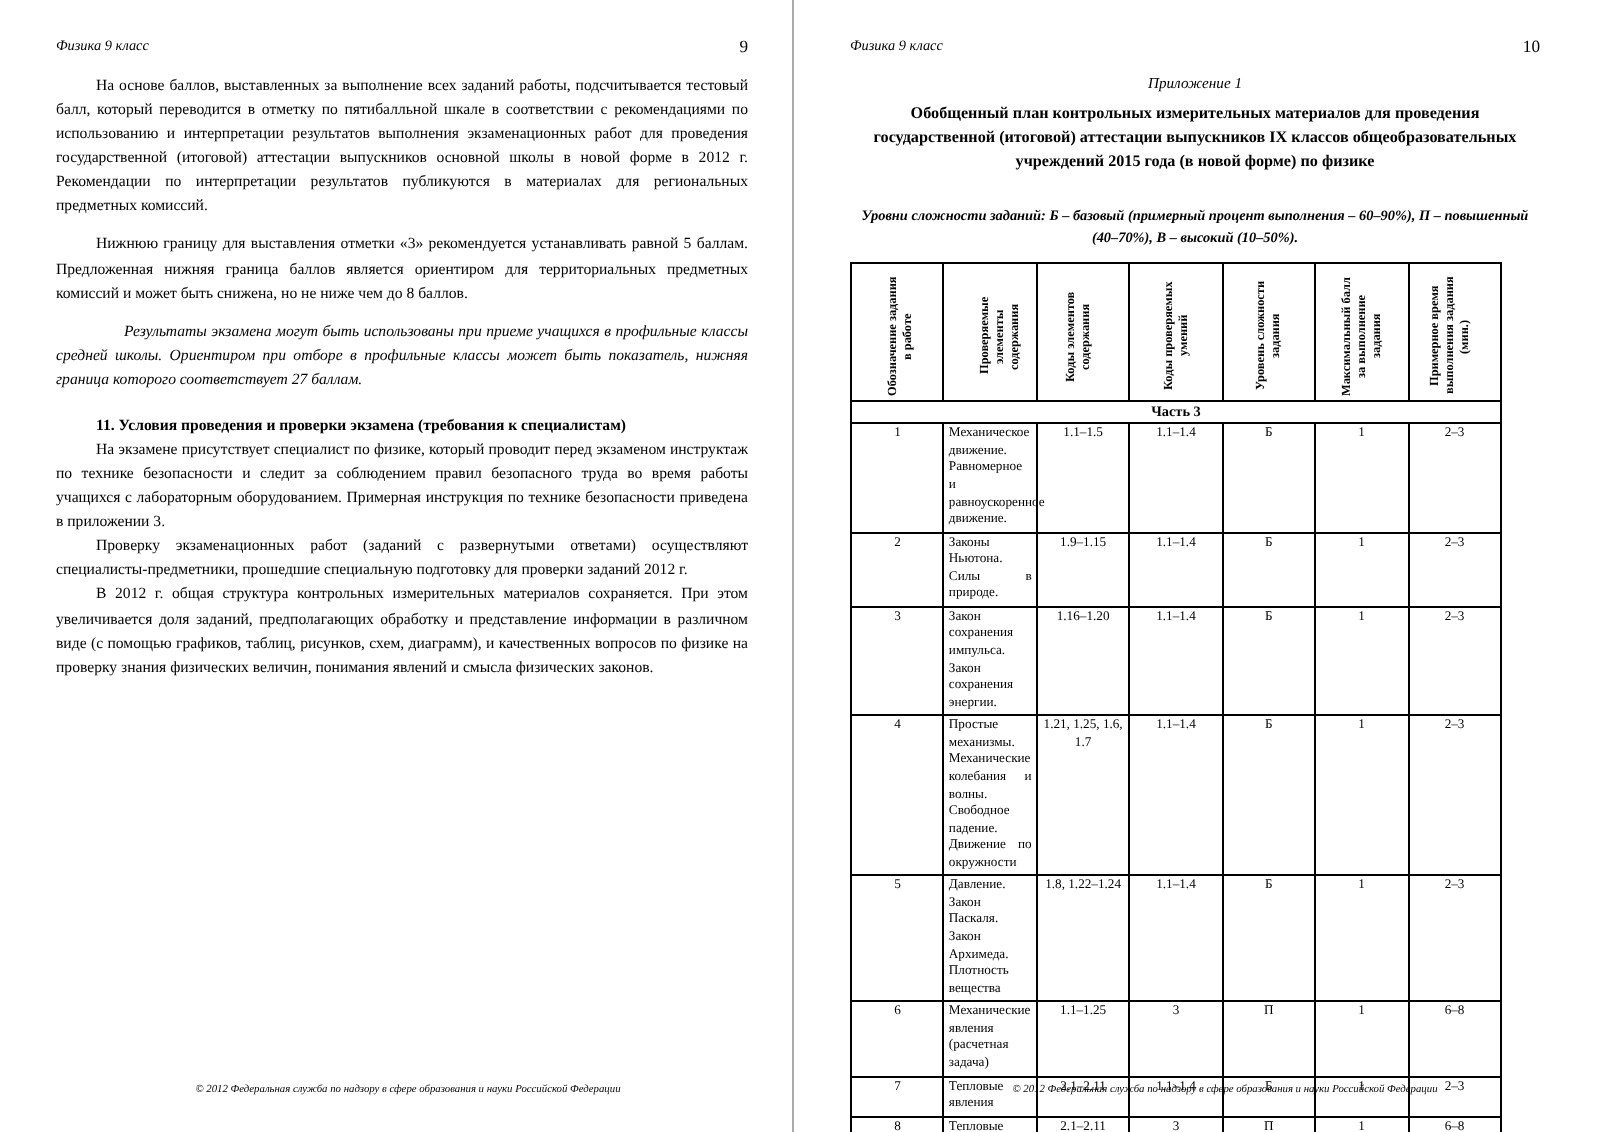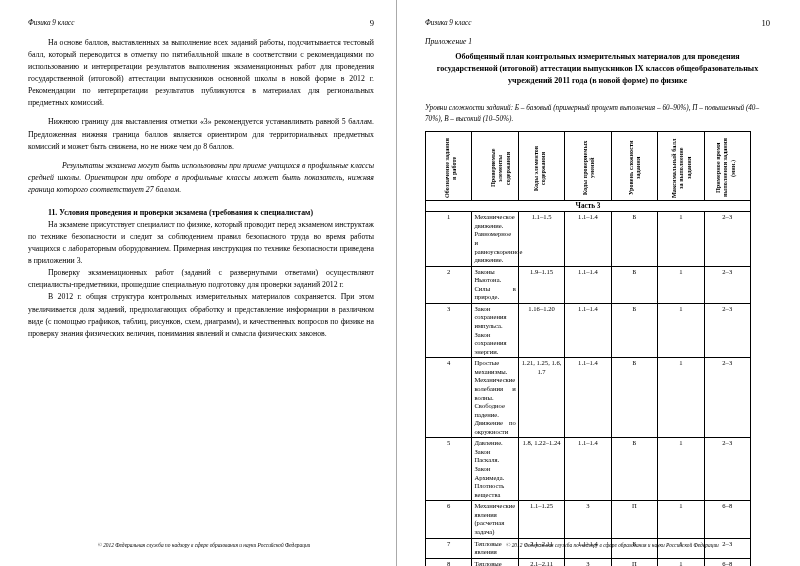--- a/index.html
+++ b/index.html
@@ -58,37 +58,39 @@
   p.tight { margin-bottom: 0; }
   p.sect {
     margin: 11px 0 0 0;
     font-weight: bold;
     font-size: 7.8px;
     line-height: 1.55;
     text-align: justify;
     text-indent: 20px;
   }
   .appendix {
-    text-align: left;
+    text-align: center;
     font-style: italic;
     font-size: 7.6px;
     margin-bottom: 5px;
   }
   .doc-title {
     text-align: center;
     font-weight: bold;
     font-size: 8.1px;
     line-height: 1.5;
     margin: 0 0 8px 0;
   }
   .levels-note {
+    text-align: center;
     font-style: italic;
     font-size: 7.2px;
     line-height: 1.45;
     margin: 16px 0 7px 0;
+    font-weight: bold;
   }
   table.plan {
     border-collapse: collapse;
     width: 326px;
     font-size: 6.6px;
     table-layout: fixed;
   }
   table.plan td, table.plan th {
     border: 1px solid #000;
     padding: 1px 2px;
@@ -166,21 +168,21 @@
     <div class="footer">© 2012 Федеральная служба по надзору в сфере образования и науки Российской Федерации</div>
   </div>
 
   <div class="page page-right">
     <div class="runhead">
       <span>Физика 9 класс</span>
       <span class="pageno">10</span>
     </div>
 
     <div class="appendix">Приложение 1</div>
-    <div class="doc-title">Обобщенный план контрольных измерительных материалов для проведения государственной (итоговой) аттестации выпускников IX классов общеобразовательных учреждений 2011 года (в новой форме) по физике</div>
+    <div class="doc-title">Обобщенный план контрольных измерительных материалов для проведения государственной (итоговой) аттестации выпускников IX классов общеобразовательных учреждений 2015 года (в новой форме) по физике</div>
     <div class="levels-note">Уровни сложности заданий: Б – базовый (примерный процент выполнения – 60–90%), П – повышенный (40–70%), В – высокий (10–50%).</div>
 
     <table class="plan">
       <thead>
         <tr>
           <th>
             <div class="vtext vt-w1">Обозначение задания в работе</div>
           </th>
           <th>
             <div class="vtext vt-w2">Проверяемые элементы содержания</div>

